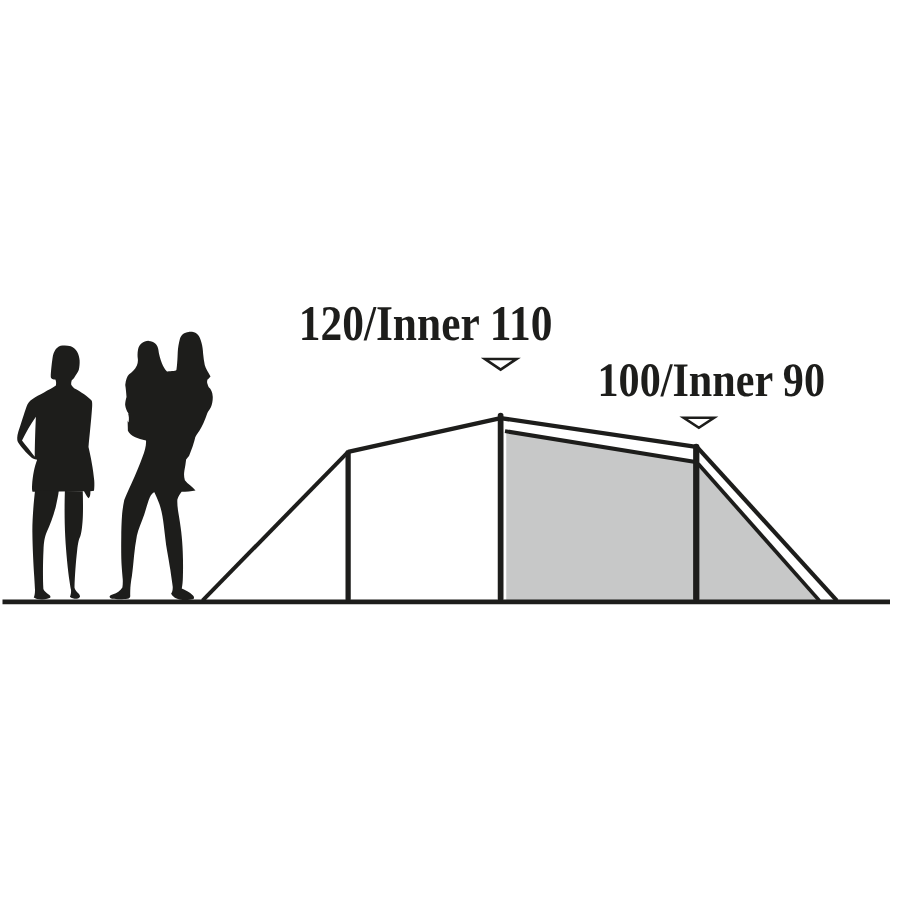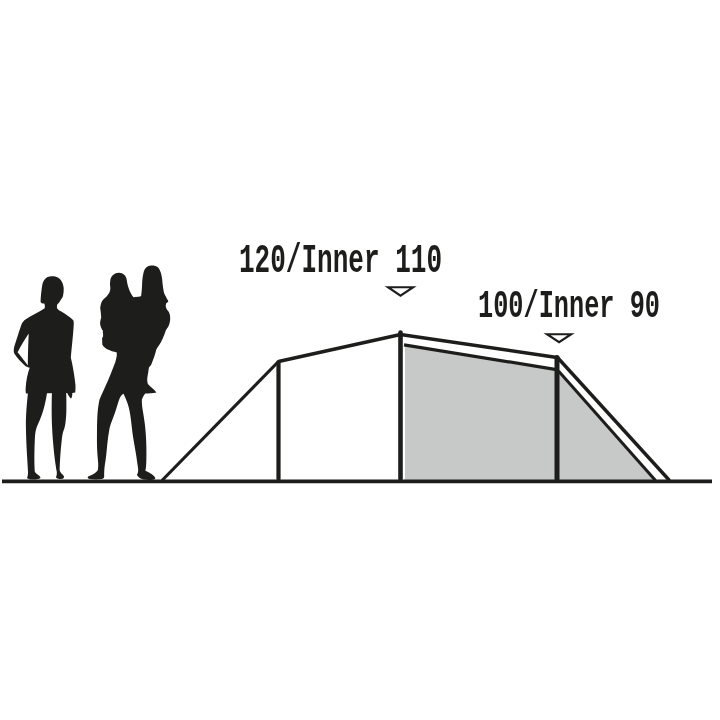--- a/index.html
+++ b/index.html
@@ -1,17 +1,17 @@
 <!DOCTYPE html>
 <html><head>
 <meta charset="utf-8">
 <style>
   html,body{margin:0;padding:0;background:#ffffff;}
   .page{width:720px;height:720px;position:relative;overflow:hidden;background:#5eead4;
-        font-family:Liberation Mono, monospace;}
+        font-family:Liberation Serif, serif;}
 </style>
 </head>
 <body>
 <div class="page">
 <svg width="720" height="720" viewBox="0 0 720 720" xmlns="http://www.w3.org/2000/svg">
 
   <rect x="0" y="0" width="720" height="720" fill="#ffffff"></rect>
 
   <path d="M 405,346 L 556.5,370.5 L 556.5,481 L 405,481 Z" fill="#c7c8c8"></path>
 

